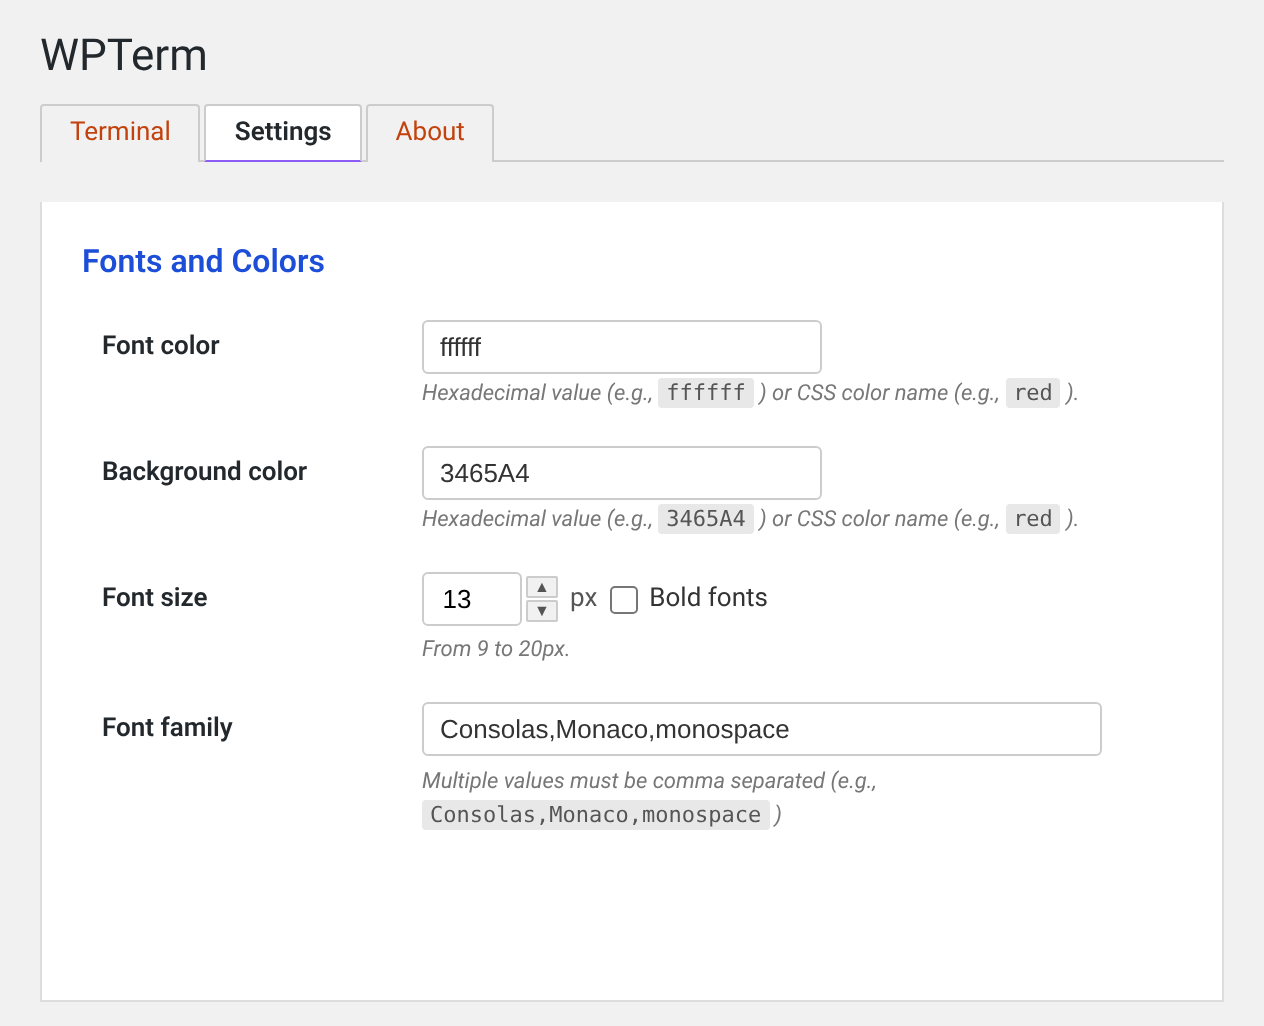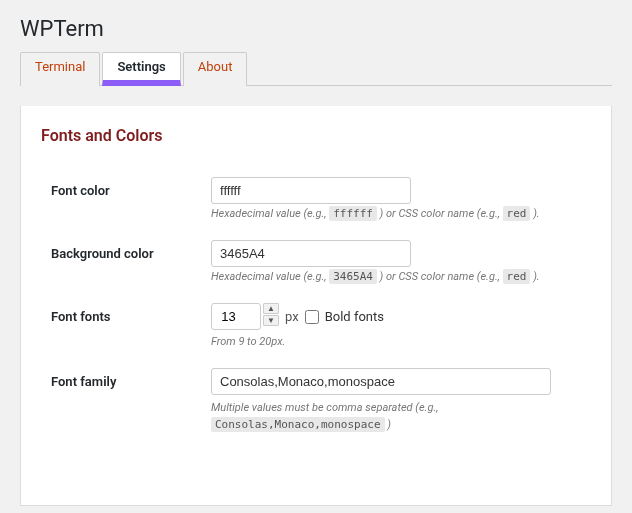--- a/index.html
+++ b/index.html
@@ -36,30 +36,30 @@
       cursor: pointer;
       font-size: 13px;
       color: #c2410c;
       margin-right: 2px;
       border-radius: 2px 2px 0 0;
       position: relative;
       top: 1px;
     }
     .tab.active {
       background: #fff;
-      border-bottom: 6px solid #8b5cf6;
+      border-bottom: 1px solid #8b5cf6;
       color: #23282d;
       font-weight: 600;
       z-index: 1;
     }
     .section-title {
       font-size: 16px;
       font-weight: 600;
-      color: #7f1d1d;
-      margin-bottom: 24px;
+      color: #1d4ed8;
+      margin-bottom: 12px;
       padding-bottom: 8px;
     }
     .form-row {
       display: flex;
       align-items: flex-start;
       margin-bottom: 20px;
       padding: 0 10px;
     }
     .form-label {
       width: 160px;
@@ -96,20 +96,21 @@
       font-size: 11px;
       color: #555;
     }
     .font-size-row {
       display: flex;
       align-items: center;
       gap: 6px;
     }
     .spinner-wrap {
       display: flex;
+      align-items: center;
       gap: 2px;
       border-radius: 11px;
     }
     .spinner-input {
       width: 50px;
       padding: 5px 6px;
       border: 1px solid #ccc;
       border-radius: 3px;
       font-size: 13px;
       text-align: center;
@@ -203,21 +204,21 @@
       <div class="form-label">Background color</div>
       <div class="form-field">
         <input type="text" class="text-input" value="3465A4" style="">
         <div class="hint-text">
           <span>Hexadecimal value (e.g., </span><span class="hint-code">3465A4</span><span> ) or CSS color name (e.g., </span><span class="hint-code">red</span><span> ).</span>
         </div>
       </div>
     </div>
 
     <div class="form-row">
-      <div class="form-label">Font fonts</div>
+      <div class="form-label">Font size</div>
       <div class="form-field">
         <div class="font-size-row">
           <div class="spinner-wrap">
             <input type="number" class="spinner-input" value="13" min="9" max="20" style="">
             <div class="spinner-btns">
               <div class="spinner-btn">▲</div>
               <div class="spinner-btn">▼</div>
             </div>
           </div>
           <span class="px-label">px</span>

